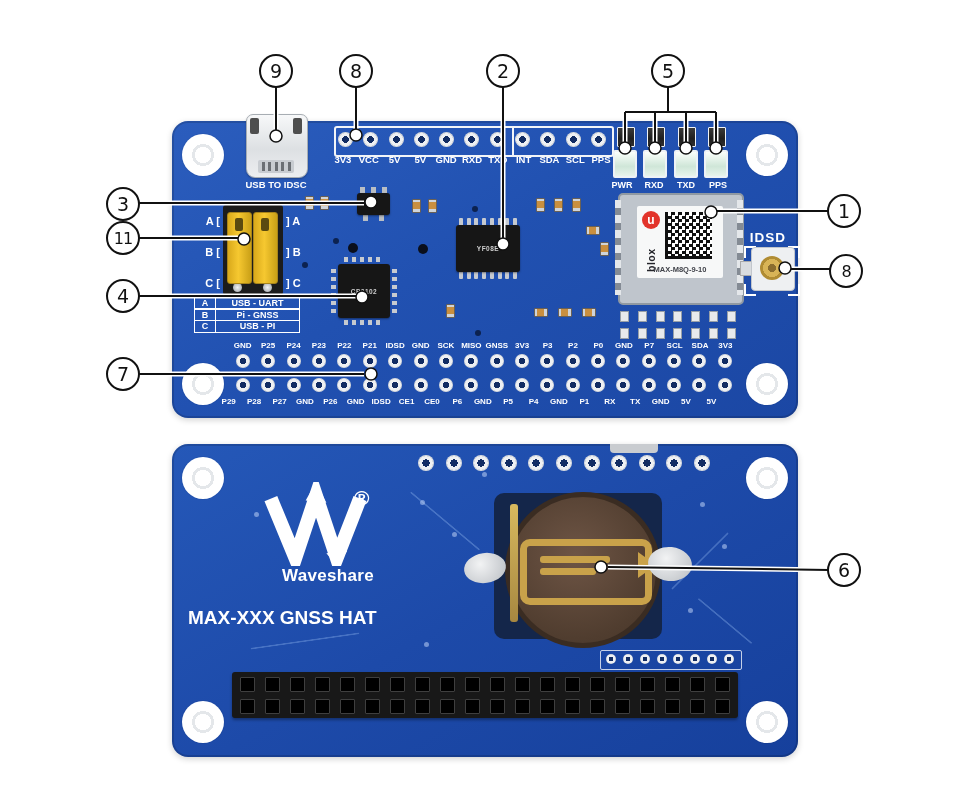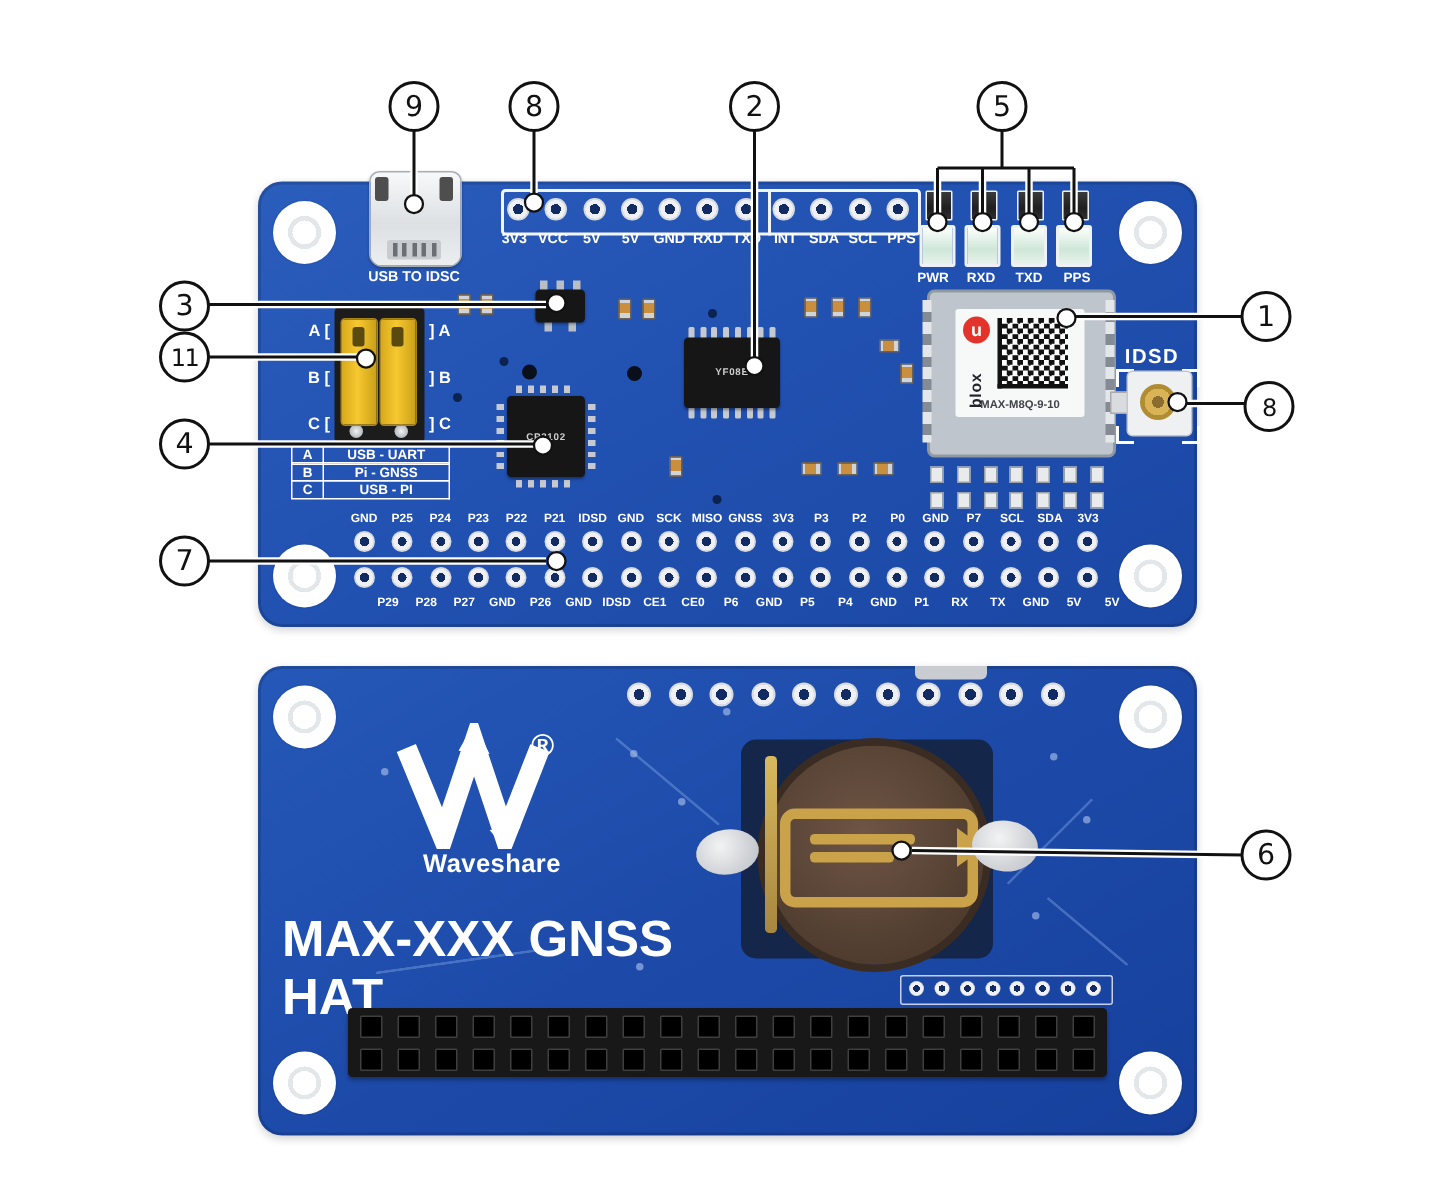--- a/index.html
+++ b/index.html
@@ -298,21 +298,21 @@
         <span class="hole14"></span>
         <span class="hole14"></span>
         <span class="hole14"></span>
         <span class="hole14"></span>
         <span class="hole14"></span>
         <span class="hole14"></span>
         <span class="hole14"></span>
         <span class="hole14"></span>
         <span class="hole14"></span>
       </div>
-    <div class="lblrow" style="left:246px;top:396px;width:508px">
+    <div class="lblrow" style="left:216px;top:396px;width:508px">
         <span>P29</span>
         <span>P28</span>
         <span>P27</span>
         <span>GND</span>
         <span>P26</span>
         <span>GND</span>
         <span>IDSD</span>
         <span>CE1</span>
         <span>CE0</span>
         <span>P6</span>
@@ -406,21 +406,21 @@
       </div>
 
     <svg class="abs" style="left:262px;top:482px" width="115" height="84" viewBox="0 0 100 73">
       <path d="M10,20 L29,66 L47,12 L65,66 L83,20" stroke="#fff" stroke-width="12" fill="none" stroke-linecap="square" stroke-linejoin="miter"></path>
       <polygon points="38,16 47,0 56,18" fill="#fff"></polygon>
       <polygon points="56,62 65,73 74,60" fill="#fff"></polygon>
     </svg>
     <div class="abs silk" style="left:354px;top:486px;font-size:21px">®</div>
     <div class="abs silk" style="left:268px;top:566px;width:120px;text-align:center;font-size:17px;letter-spacing:.3px">Waveshare</div>
 
-    <div class="abs silk" style="left:188px;top:607px;width:300px;font-size:34px;letter-spacing:0">MAX-XXX GNSS HAT</div>
+    <div class="abs silk" style="left:188px;top:607px;width:300px;font-size:19px;letter-spacing:0">MAX-XXX GNSS HAT</div>
 
     <div class="abs" style="left:494px;top:493px;width:168px;height:146px;background:#14264a;border-radius:10px"></div>
     <div class="abs" style="left:505px;top:492px;width:146px;height:146px;border-radius:50%;border:5px solid #3a2c22;background:radial-gradient(circle at 45% 40%,#6e5545,#503d2f 70%,#463528)"></div>
     <div class="abs" style="left:510px;top:504px;width:8px;height:118px;border-radius:3px;background:linear-gradient(180deg,#d8b95e,#a78740)"></div>
     <div class="abs" style="left:520px;top:539px;width:118px;height:52px;border:7px solid #c9a24a;border-radius:10px"></div>
     <div class="abs gold" style="left:540px;top:556px;width:70px;height:7px;border-radius:3px"></div>
     <div class="abs gold" style="left:540px;top:568px;width:56px;height:7px;border-radius:3px"></div>
     <div class="abs" style="left:638px;top:552px;width:0;height:0;border-left:18px solid #c9a24a;border-top:13px solid transparent;border-bottom:13px solid transparent"></div>
     <div class="abs" style="left:464px;top:553px;width:42px;height:30px;border-radius:50%;transform:rotate(-8deg);background:radial-gradient(circle at 40% 35%,#f2f3f4,#b9bdc2)"></div>
     <div class="abs" style="left:648px;top:547px;width:44px;height:34px;border-radius:50%;transform:rotate(6deg);background:radial-gradient(circle at 40% 35%,#f2f3f4,#b9bdc2)"></div>

